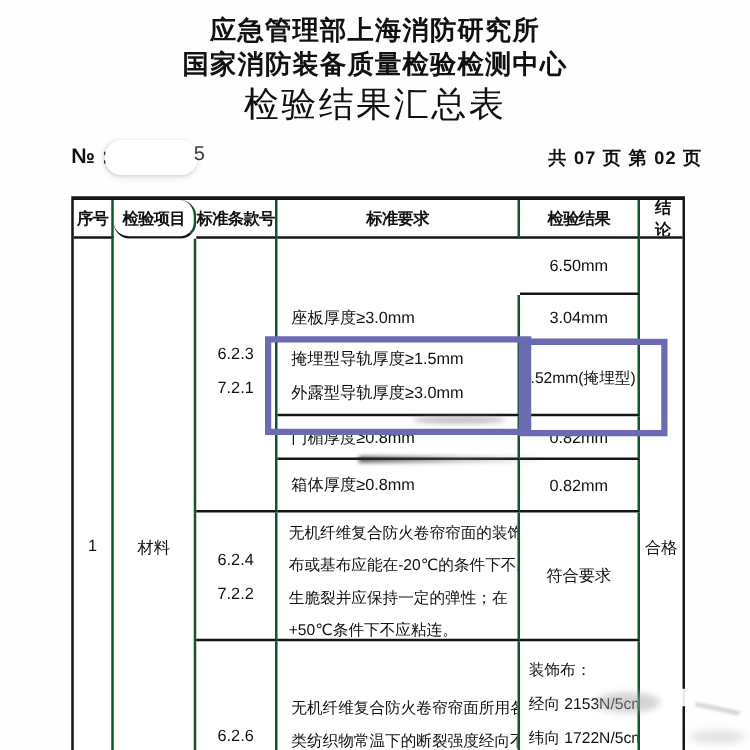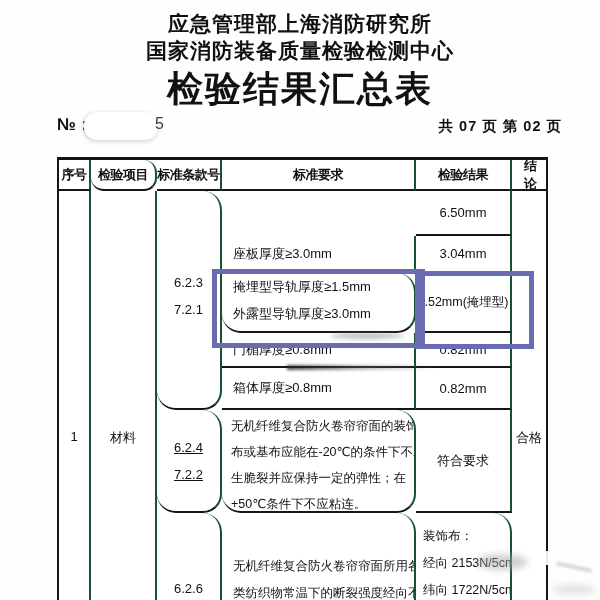--- a/index.html
+++ b/index.html
@@ -1,38 +1,38 @@
 <!DOCTYPE html>
 <html><head>
 <meta charset="utf-8">
 <style>
   html,body{margin:0;padding:0;background:#ffffff;}
   #page{position:relative;width:600px;height:600px;background:#fefefe;overflow:hidden;
         font-family:"Liberation Sans","DejaVu Sans",sans-serif;color:#111;}
   .center{position:absolute;left:0;width:600px;text-align:center;}
   .org{font-size:21px;font-weight:700;letter-spacing:1px;}
-  .doc-title{font-size:36px;font-weight:700;letter-spacing:2px;}
+  .doc-title{font-size:28px;font-weight:400;letter-spacing:2px;}
   .no-line{position:absolute;top:113px;left:57px;font-size:17px;font-weight:700;}
   .digit{position:absolute;top:115px;left:155px;font-size:16px;color:#3a3a3a;}
   .mask{position:absolute;top:112px;left:84px;width:74px;height:28px;background:#fff;
         border-radius:13px;box-shadow:0 2px 4px rgba(120,120,120,.25), -2px 0 3px rgba(150,150,150,.18);}
   .pagination{position:absolute;top:117px;right:38px;font-size:14.5px;font-weight:700;letter-spacing:1px;}
 
   .tbl{position:absolute;left:57px;top:157px;width:491px;height:512px;background:#fff;
        border:2px solid #161616;border-top-width:3px;box-sizing:border-box;
        display:grid;grid-template-columns:32px 66px 65px 194px 96px auto;
        grid-template-rows:31px 45px 37px 60px 35px 42px 103px auto;}
   .c{border-right:2px solid #14532d;border-bottom:2px solid #161616;
      display:flex;align-items:center;justify-content:center;
      font-size:13px;overflow:hidden;box-sizing:border-box;}
   .noR{border-right:none;}
   .noB{border-bottom:none;}
   .hd{font-weight:700;letter-spacing:-0.5px;}
   .req{justify-content:flex-start;padding-left:11px;}
-  .col{flex-direction:column;border-radius:19px;}
+  .col{flex-direction:column;}
   .ln{display:block;white-space:nowrap;line-height:27px;}
   .small{font-size:12.5px;}
   .merged{align-items:flex-start;padding-top:238px;}
   .clauseA{align-items:center;justify-content:flex-start;padding-top:78px;line-height:27px;}
   .clauseC{align-items:center;justify-content:flex-start;padding-top:62px;}
   .reqTall{align-items:flex-start;justify-content:flex-start;padding:3px 0 0 9px;}
   .reqTall .ln{line-height:26px;}
   .reqBottom{align-items:flex-start;justify-content:flex-start;padding:40px 0 0 11px;}
   .resBottom{align-items:flex-start;justify-content:flex-start;padding:10px 0 0 7px;}
 
@@ -78,21 +78,21 @@
     <div class="c hd noR" style="grid-column:6;grid-row:1;padding-left:12px;">结论</div>
 
     <div class="c merged noB" style="grid-column:1;grid-row:2/9;">1</div>
     <div class="c merged noB" style="grid-column:2;grid-row:2/9;">材料</div>
     <div class="c noR merged noB" style="grid-column:6;grid-row:2/9;">合格</div>
 
     <div class="c col clauseA" style="grid-column:3;grid-row:2/7;">
       <span class="ln">6.2.3</span>
       <span class="ln">7.2.1</span>
     </div>
-    <div class="c col" style="grid-column:3;grid-row:7;text-decoration:underline;">
+    <div class="c col" style="grid-column:3;grid-row:7;">
       <span class="ln">6.2.4</span>
       <span class="ln">7.2.2</span>
     </div>
     <div class="c col clauseC noB" style="grid-column:3;grid-row:8;">
       <span class="ln">6.2.6</span>
     </div>
 
     <div class="c req" style="grid-column:4;grid-row:3;">座板厚度≥3.0mm</div>
     <div class="c col req" style="grid-column:4;grid-row:4;align-items:flex-start;">
       <span class="ln">掩埋型导轨厚度≥1.5mm</span>

